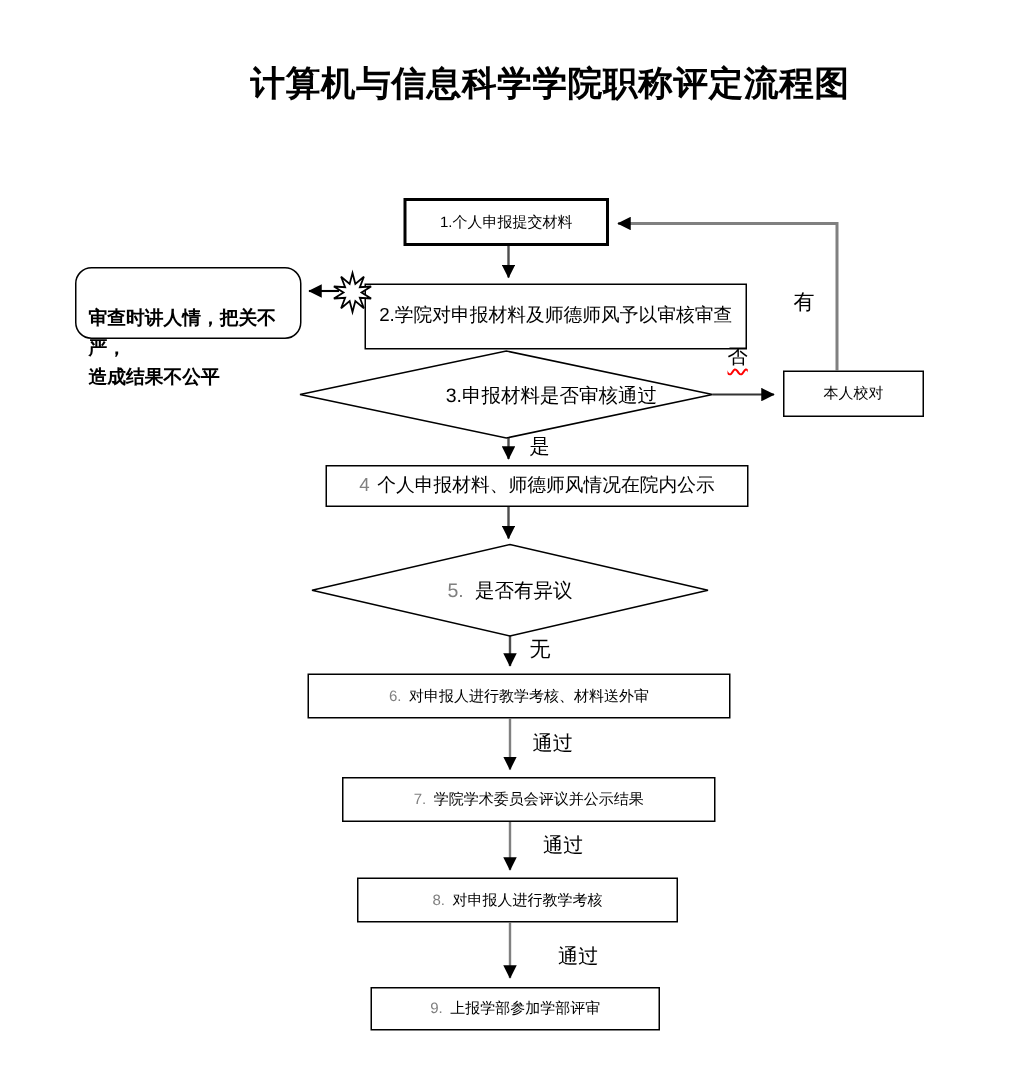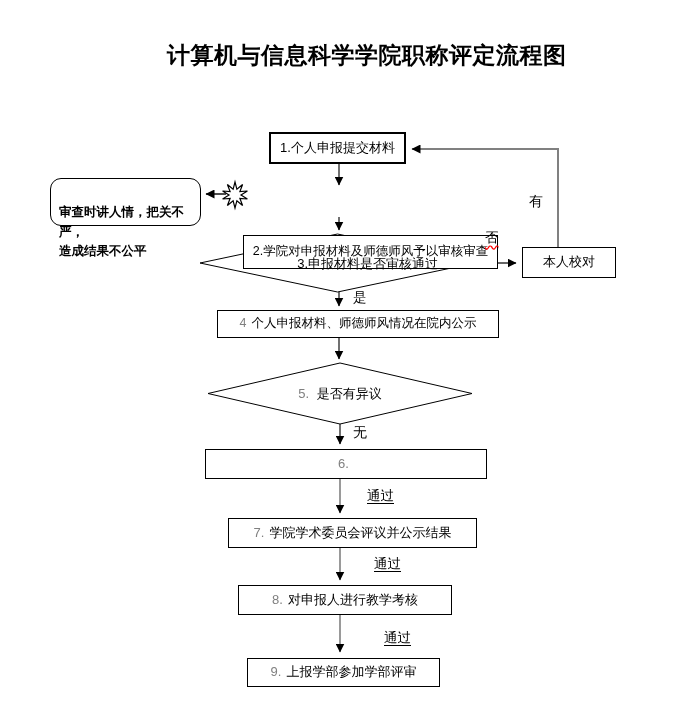--- a/index.html
+++ b/index.html
@@ -8,34 +8,34 @@
     font-family:"Liberation Sans",sans-serif;color:#000;
   }
   .layer{position:absolute;left:0;top:0;width:690px;height:710px;}
   .title{
     position:absolute;left:167px;top:40px;white-space:nowrap;
     font-family:"Liberation Serif",serif;font-weight:bold;font-size:23px;letter-spacing:0.5px;
   }
   .node{
     position:absolute;box-sizing:border-box;background:#fff;border:1px solid #000;
     display:flex;align-items:center;justify-content:center;
-    font-size:13px;white-space:nowrap;line-height:1.1;
+    font-size:10px;white-space:nowrap;line-height:1.1;
   }
   .node .num{color:#808080;margin-right:5px;}
   .thick{border-width:2px;}
   .callout{
     position:absolute;box-sizing:border-box;background:#fff;border:1px solid #000;border-radius:11px;
     font-size:12.5px;line-height:1.55;padding:5px 7px 4px 8px;white-space:pre-line;font-weight:bold;
   }
   .dtext{
     position:absolute;text-align:center;font-size:13px;white-space:nowrap;
   }
   .dtext .num{color:#808080;margin-right:4px;}
   .elabel{position:absolute;font-size:13.5px;white-space:nowrap;}
-  .pass{text-decoration:underline;text-underline-offset:3px;margin-left:12px;}
+  .pass{text-underline-offset:3px;}
   .no-label{
     text-decoration-line:underline;text-decoration-style:wavy;
     text-decoration-color:#ff0000;text-underline-offset:3px;
   }
 </style>
 </head>
 <body>
 
 <div class="stage">
 
@@ -65,40 +65,41 @@
 
     <polygon points="208,393.5 340,363 472,393.5 340,424" fill="#fff" stroke="#000" stroke-width="1"></polygon>
   </svg>
 
   <div class="title">计算机与信息科学学院职称评定流程图</div>
 
   <div class="node thick" style="left:269px;top:132px;width:137px;height:32px;">
     <span>1.个人申报提交材料</span>
   </div>
 
-  <div class="node" style="left:243px;top:189px;width:255px;height:34px;font-size:12.5px;margin-top:46px;">
+  <div class="node" style="left:243px;top:189px;width:255px;height:44px;font-size:12.5px;">
     <span>2.学院对申报材料及师德师风予以审核审查</span>
   </div>
 
   <div class="callout" style="left:50px;top:178px;width:151px;height:48px;">
     <span>审查时讲人情，把关不严，
 造成结果不公平</span>
   </div>
 
   <div class="node" style="left:522px;top:247px;width:94px;height:31px;">
     <span>本人校对</span>
   </div>
 
   <div class="node" style="left:217px;top:310px;width:282px;height:28px;font-size:12.5px;">
     <span class="num">4</span>
     <span>个人申报材料、师德师风情况在院内公示</span>
   </div>
 
   <div class="node" style="left:205px;top:449px;width:282px;height:30px;">
     <span class="num">6.</span>
+    <span>对申报人进行教学考核、材料送外审</span>
   </div>
 
   <div class="node" style="left:228px;top:518px;width:249px;height:30px;">
     <span class="num">7.</span>
     <span>学院学术委员会评议并公示结果</span>
   </div>
 
   <div class="node" style="left:238px;top:585px;width:214px;height:30px;">
     <span class="num">8.</span>
     <span>对申报人进行教学考核</span>

